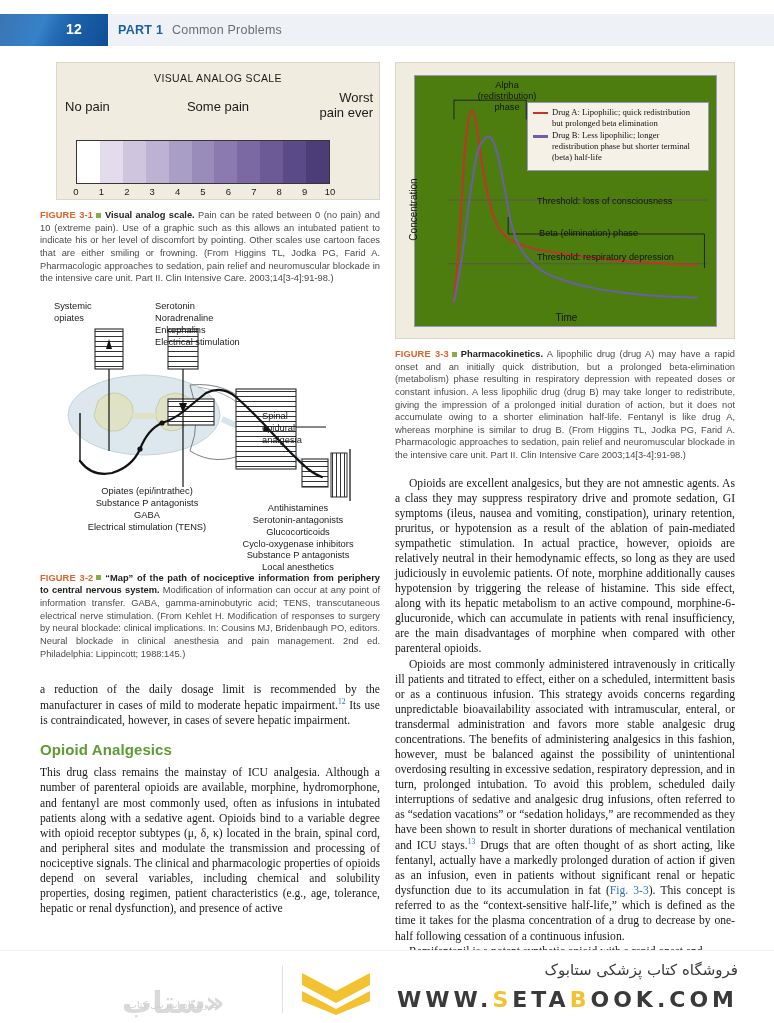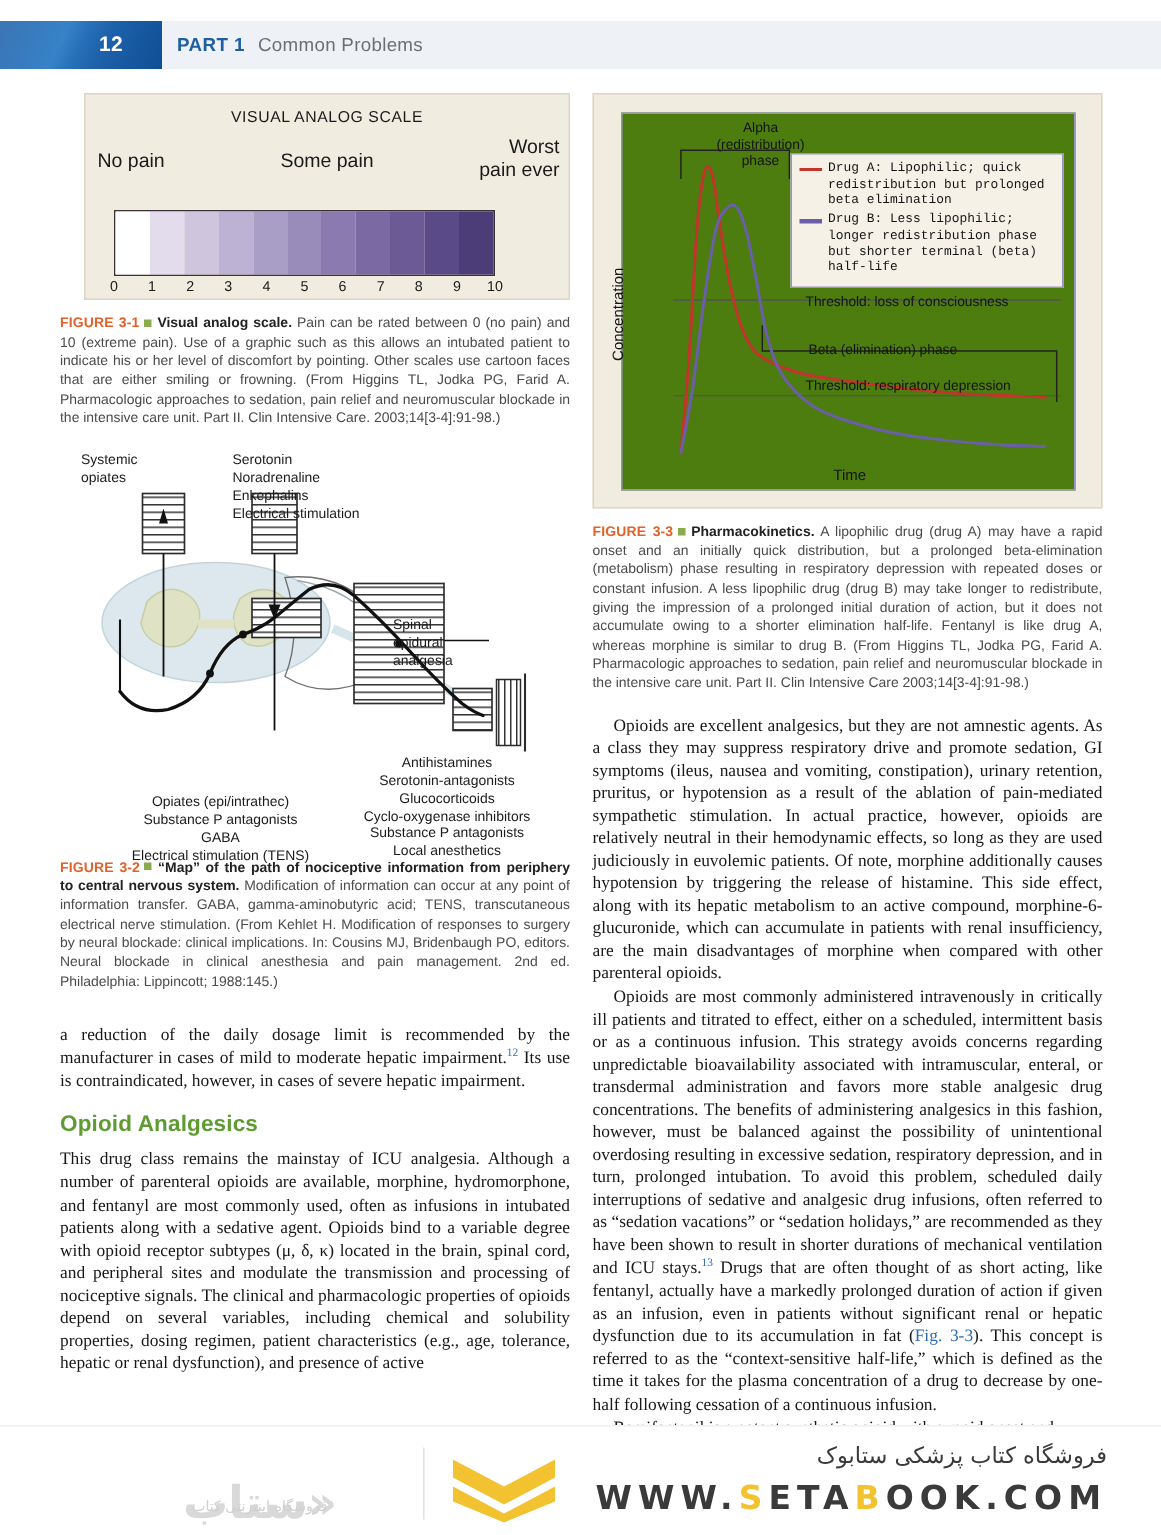--- a/index.html
+++ b/index.html
@@ -110,21 +110,21 @@
     position:absolute; left:-2px; top:128px; transform:rotate(-90deg) translateX(-50%);
     transform-origin: left center;
     font-family:"Liberation Sans", sans-serif; font-size:10px; color:#141414;
   }
   .pk-legend {
     position:absolute; right:7px; top:26px; width:182px;
     border:1.3px solid #9a93c4; background:#f5f1e7; padding:4px 5px 5px 5px;
   }
   .pk-leg-row { display:flex; align-items:flex-start; margin-bottom:2px; }
   .pk-swatch { width:15px; height:2.4px; margin:5px 4px 0 0; flex:0 0 auto; }
-  .pk-leg-txt { font-family:Liberation Mono, monospace; font-size:8.6px; line-height:1.25; color:#141414; }
+  .pk-leg-txt { font-family:Liberation Serif, serif; font-size:8.6px; line-height:1.25; color:#141414; }
 
   
   .body-p {
     font-family:"Liberation Serif", serif; font-size:11.6px;
     line-height:1.30; color:#171717; text-align:justify;
     text-indent:14px; margin:0;
   }
   .body-p.noindent { text-indent:0; }
   .sup { font-size:7.6px; vertical-align:super; color:#2f6fb5; }
   .xref { color:#2b6cb8; }
@@ -261,21 +261,21 @@
 
     <span class="map-txt" style="left:14px; top:0px;">Systemic
 opiates</span>
     <span class="map-txt" style="left:115px; top:0px;">Serotonin
 Noradrenaline
 Enkephalins
 Electrical stimulation</span>
     <span class="map-txt" style="left:222px; top:110px;">Spinal
 epidural
 analgesia</span>
-    <span class="map-txt c" style="left:2px; top:185px; width:210px; text-align:center;margin-top:43px;">Opiates (epi/intrathec)
+    <span class="map-txt c" style="left:2px; top:185px; width:210px; text-align:center;">Opiates (epi/intrathec)
 Substance P antagonists
 GABA
 Electrical stimulation (TENS)</span>
     <span class="map-txt c" style="left:176px; top:202px; width:164px; text-align:center;">Antihistamines
 Serotonin-antagonists
 Glucocorticoids
 Cyclo-oxygenase inhibitors
 Substance P antagonists
 Local anesthetics</span>
   </div>

